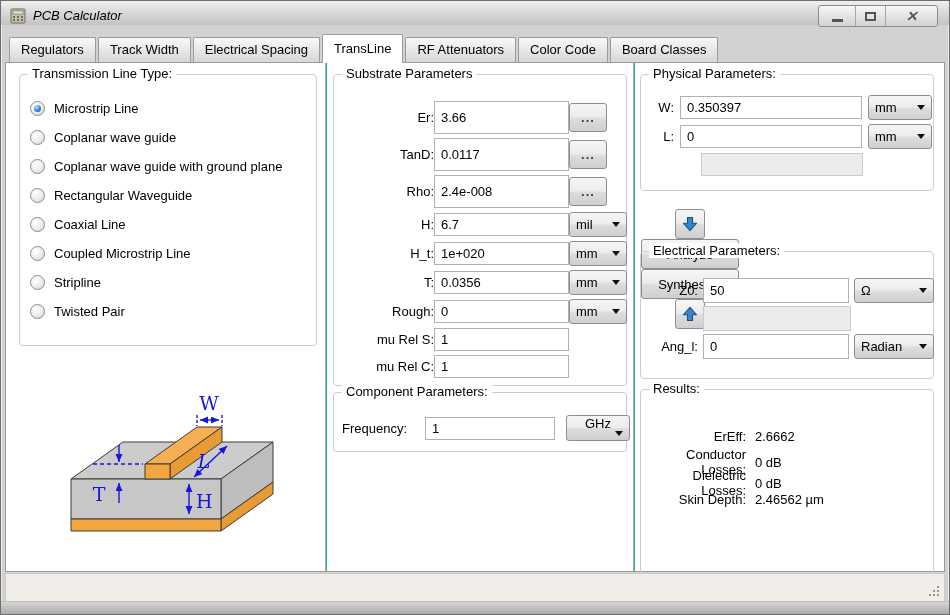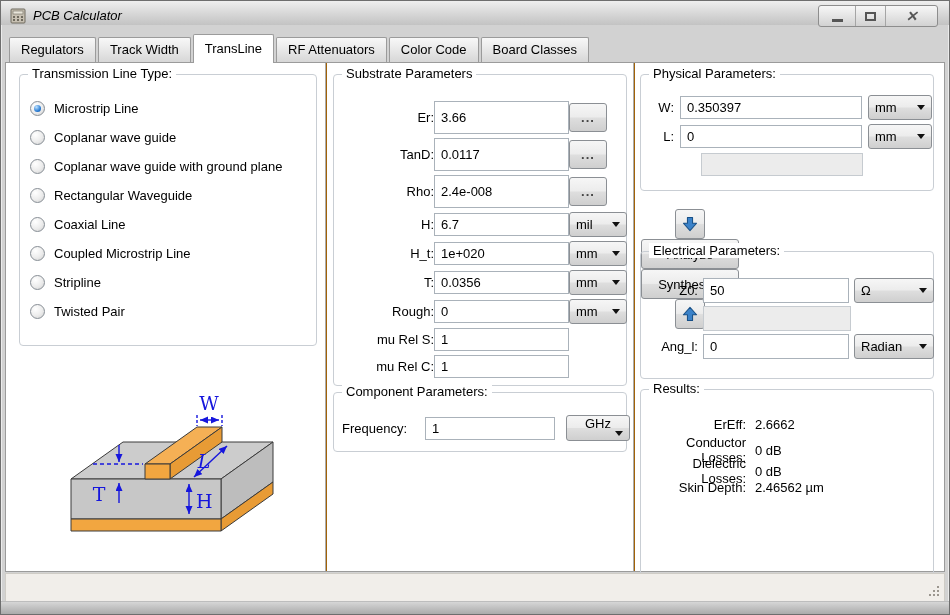--- a/index.html
+++ b/index.html
@@ -30,21 +30,21 @@
   .tabbar { position:absolute; top:31px; left:4px; right:4px; height:30px;
             display:flex; align-items:flex-end; padding-left:4px; }
   .tab { height:25px; line-height:24px; padding:0 11px; margin-right:2px;
          background:linear-gradient(#f8f8f8,#e6e6e6 55%,#d7d7d7);
          border:1px solid #9b9b9b; border-bottom:none; border-radius:2px 2px 0 0;
          font-size:13px; position:relative; z-index:1; white-space:nowrap; cursor:default; }
   .tab.active { height:29px; line-height:28px; background:#fff; z-index:3; margin-bottom:-1px; }
 
   
   .content { position:absolute; top:61px; left:4px; right:4px; height:510px;
-             background:#a16207; border:1px solid #9b9b9b; }
+             background:#14b8a6; border:1px solid #9b9b9b; }
   .col { position:absolute; top:0; bottom:0; background:#fff; }
   .col-left  { left:0; width:320px; border-right:1px solid #ababab; }
   .col-mid   { left:321px; width:307px; border-right:1px solid #ababab; }
   .col-right { left:629px; right:0; }
 
   .groupbox { position:absolute; border:1px solid #c9ced4; border-radius:4px; }
   .groupbox > .gb-label { position:absolute; top:-9px; left:8px; background:#fff;
                           padding:0 4px; font-size:13px; white-space:nowrap; }
 
   
@@ -100,21 +100,21 @@
   .action-row .gap10 { width:10px; } .action-row .gap12 { width:12px; } .action-row .gap9 { width:9px; }
 
   .gb-electrical { left:5px; right:10px; top:188px; height:128px; padding:26px 7px 0 7px; }
   .ep-row { display:grid; grid-template-columns:50px 146px 80px; column-gap:5px;
             align-items:center; }
   .ep-row label { text-align:right; }
   .ep-row .field { height:25px; }
   .ep-row .dropdown { height:25px; }
   .ep-sub { margin:3px 0 3px 55px; width:148px; height:25px; }
 
-  .gb-results { left:5px; right:10px; top:326px; height:188px; padding:24px 7px 0 7px; }
+  .gb-results { left:5px; right:10px; top:326px; height:188px; padding:36px 7px 0 7px; }
   .res-row { display:grid; grid-template-columns:98px auto; column-gap:9px; height:21px; align-items:center; }
   .res-row .res-label { text-align:right; }
 
   
   .statusbar { position:absolute; left:4px; right:4px; top:572px; height:29px;
                background:#f1eeea; border:1px solid #cfccc6; }
   .grip { position:absolute; right:4px; bottom:4px; width:14px; height:14px; }
   .grip::before { content:""; position:absolute; right:1px; bottom:1px; width:2px; height:2px;
       background:#9b968f;
       box-shadow:0 0 #9b968f,-4px 0 #9b968f,-8px 0 #9b968f,0 -4px #9b968f,-4px -4px #9b968f,0 -8px #9b968f; }
@@ -149,20 +149,21 @@
         </div>
       <div class="win-btn">
           <span class="glyph-close">✕</span>
         </div>
     </div>
   </div>
 
   <div class="tabbar">
     <div class="tab">Regulators</div>
     <div class="tab">Track Width</div>
+    <div class="tab">Electrical Spacing</div>
     <div class="tab active">TransLine</div>
     <div class="tab">RF Attenuators</div>
     <div class="tab">Color Code</div>
     <div class="tab">Board Classes</div>
   </div>
 
   <div class="content">
 
     <div class="col col-left">
       <div class="groupbox gb-ttype">

